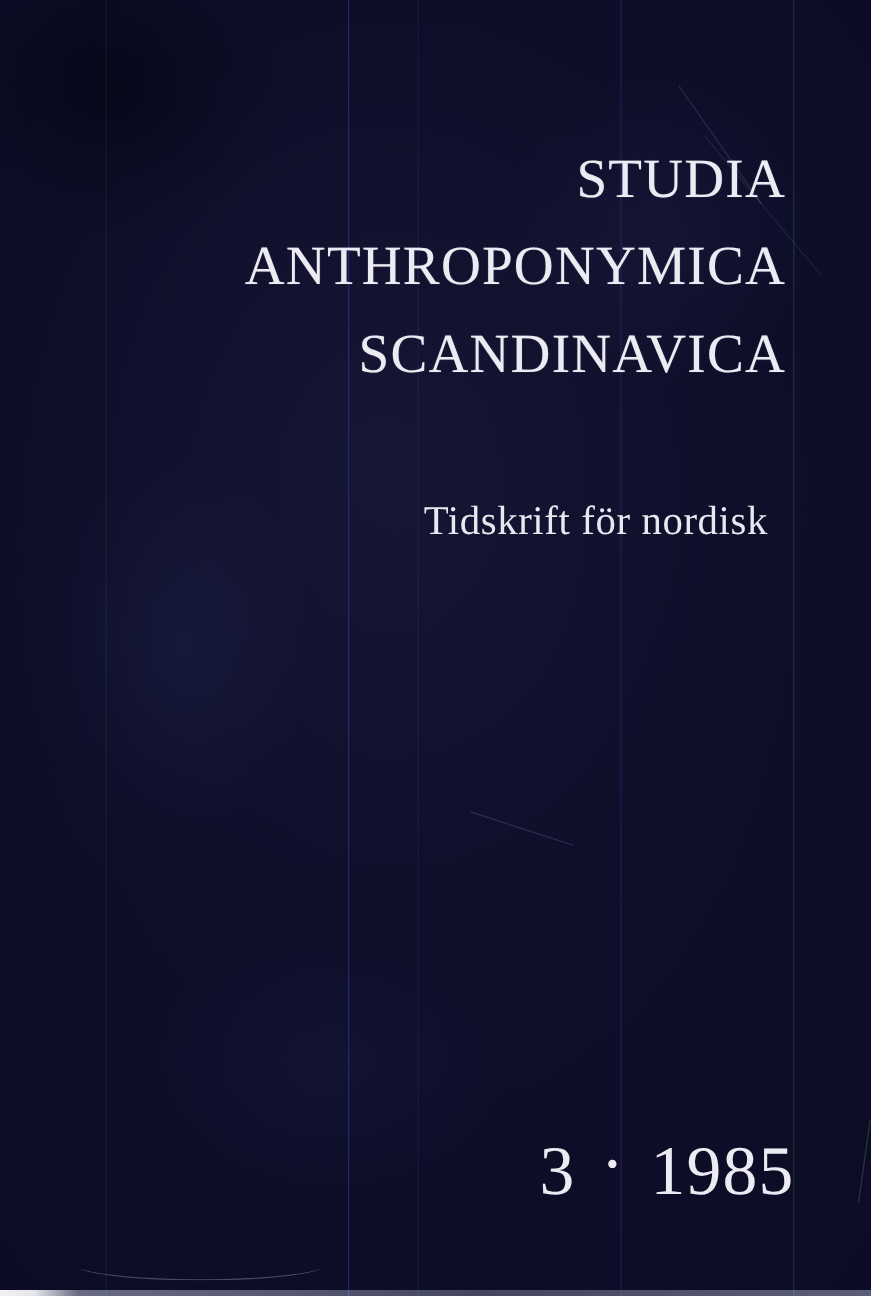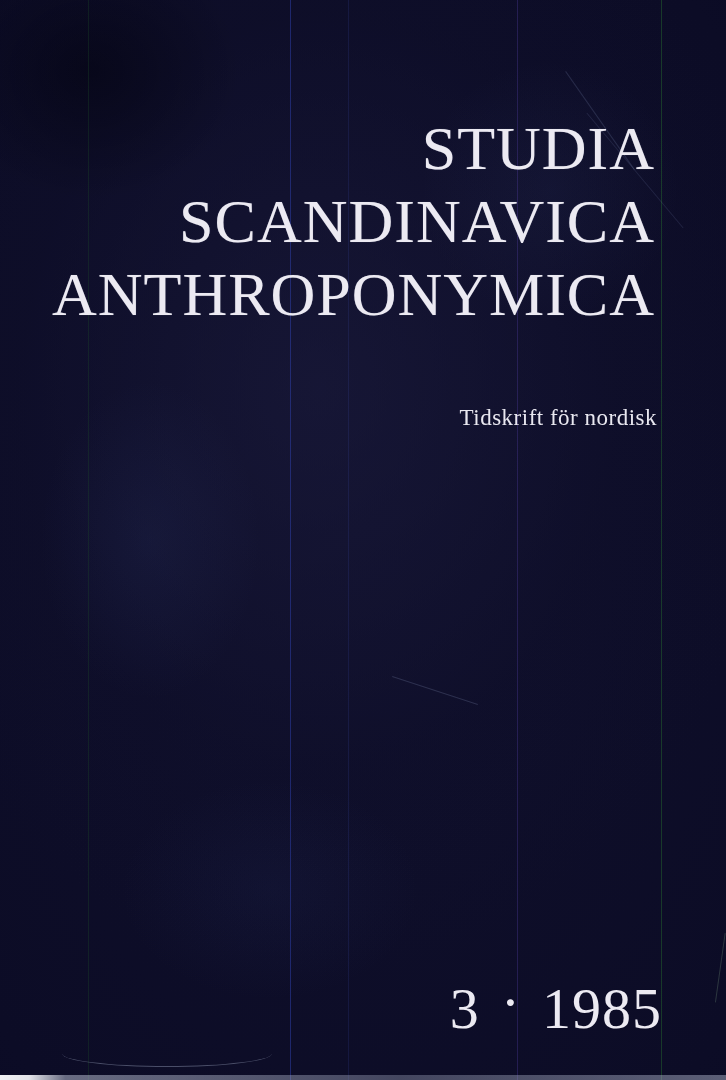--- a/index.html
+++ b/index.html
@@ -86,44 +86,44 @@
       rgba(170,176,198,0.50) 100%);
   }
 
   .title {
     position: absolute;
     top: 112px;
     right: 71px;
     margin: 0;
     text-align: right;
     color: #eceaf2;
-    font-size: 62px;
+    font-size: 46px;
     font-weight: normal;
     line-height: 73px;
     letter-spacing: 1px;
     text-shadow: 0 0 1px rgba(220,225,245,0.35);
   }
   .title .line { display: block; }
 
   .subtitle {
     position: absolute;
     top: 398px;
     right: 69px;
-    margin: 0;
+    margin: 17px;
     text-align: right;
     color: #e9e8f0;
-    font-size: 23px;
+    font-size: 34px;
     line-height: 39px;
     letter-spacing: 0.5px;
   }
   .subtitle .line { display: block; }
 
   .issue {
     position: absolute;
-    top: 971px;
+    top: 938px;
     right: 64px;
     color: #eceaf2;
     font-size: 58px;
     line-height: 64px;
     letter-spacing: 1px;
     text-align: right;
   }
   .issue .dot {
     display: inline-block;
     margin: 0 21px;
@@ -147,22 +147,22 @@
   <div class="scanline l5"></div>
 
   <div class="scratch s1"></div>
   <div class="scratch s2"></div>
   <div class="scratch s3"></div>
   <div class="scratch s4"></div>
   <div class="scratch s5"></div>
 
   <h1 class="title">
     <span class="line">STUDIA</span>
+    <span class="line">ANTHROPONYMICA</span>
     <span class="line">SCANDINAVICA</span>
-    <span class="line">ANTHROPONYMICA</span>
   </h1>
 
   <p class="subtitle">
     <span class="line">Tidskrift för nordisk</span>
   </p>
 
   <div class="issue">
     <span>3</span><span class="dot">·</span><span>1985</span>
   </div>
 

